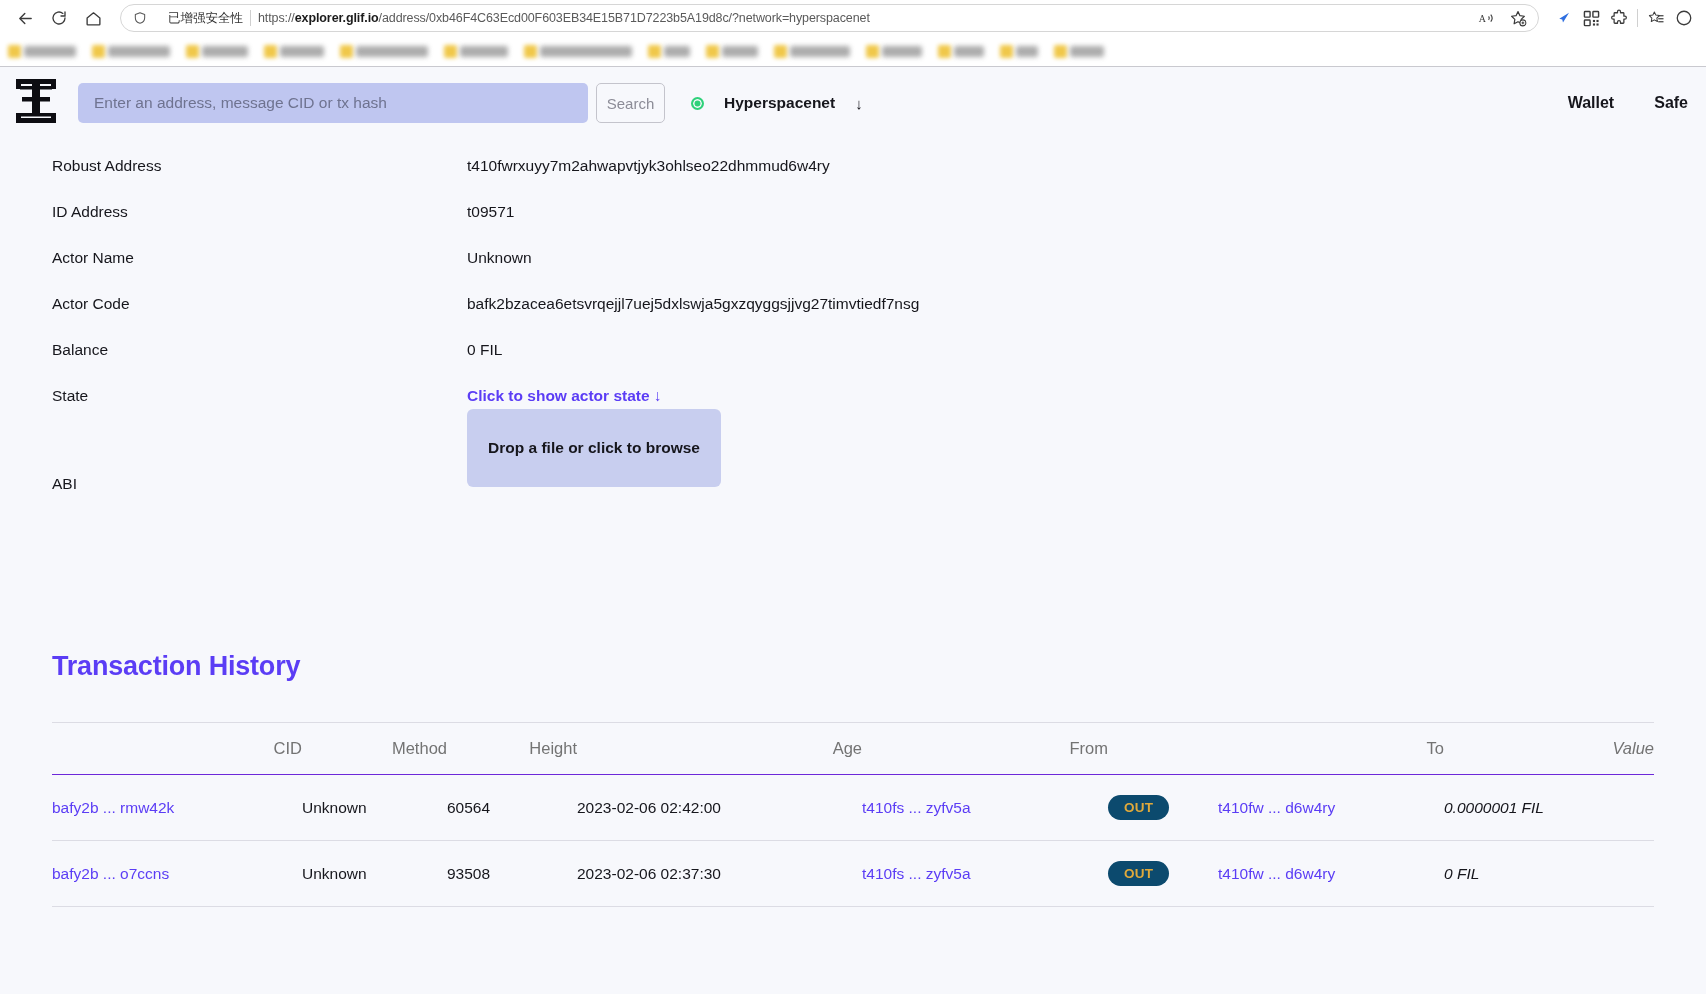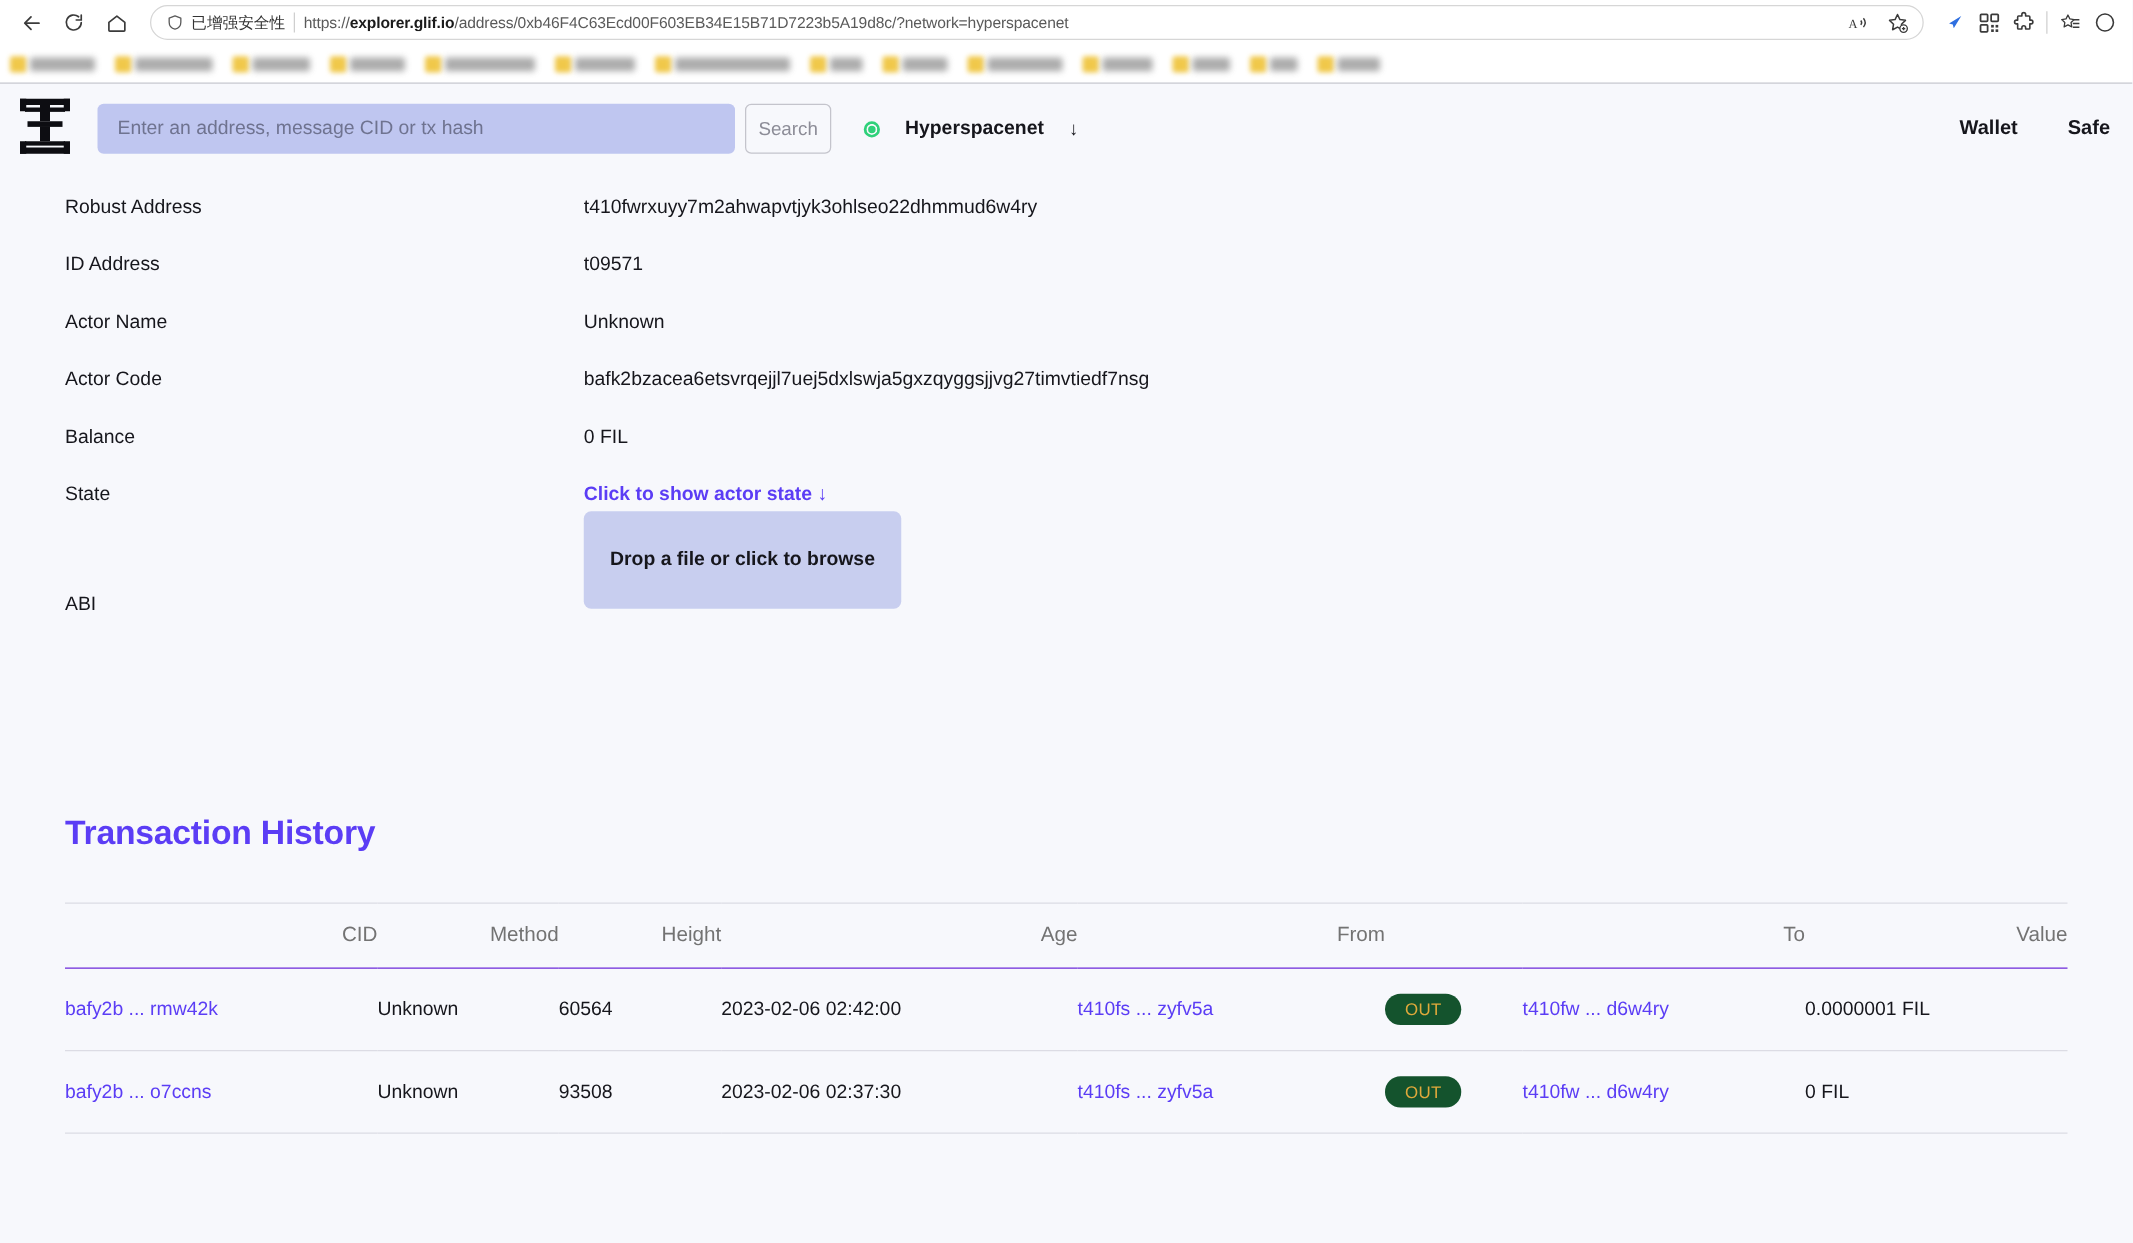--- a/index.html
+++ b/index.html
@@ -35,21 +35,21 @@
     background: #ffffff;
     border: 1px solid #d6d6d6;
     border-radius: 14px;
     display: flex;
     align-items: center;
     padding: 0 8px 0 12px;
     gap: 7px;
     min-width: 0;
   }
   .secure-chip {
-    display: flex; align-items: center; gap: 6px;
+    display: flex; align-items: center; gap: 21px;
     color: #333; font-size: 12.5px;
     flex: 0 0 auto;
   }
   .omni-divider {
     width: 1px; height: 16px; background: #cfcfcf; flex: 0 0 auto;
   }
   .omni-url {
     flex: 1 1 auto;
     font-size: 12.5px;
     color: #5a5a5a;
@@ -218,29 +218,29 @@
     border-bottom: 1px solid #dcdce4;
     vertical-align: middle;
   }
   .c-cid { width: 250px; }
   .c-method { width: 145px; }
   .c-height { width: 130px; }
   .c-age { width: 285px; }
   .c-from { width: 246px; }
   .c-dir { width: 110px; }
   .c-to { width: 226px; }
-  .c-value { width: auto; }
+  .c-value { width: auto; font-style: italic; }
 
   .lnk { color: #5b3df5; cursor: pointer; }
   .badge-out {
     display: inline-block;
-    background: #14532d;
+    background: #0c4a6e;
     color: #e0a93b;
     font-size: 13.5px;
-    font-weight: 400;
+    font-weight: 700;
     border-radius: 13px;
     padding: 5px 16px;
     letter-spacing: .3px;
   }
 </style>
 </head>
 <body>
 
 <div class="browser-bar">
   <div class="nav-btn">

